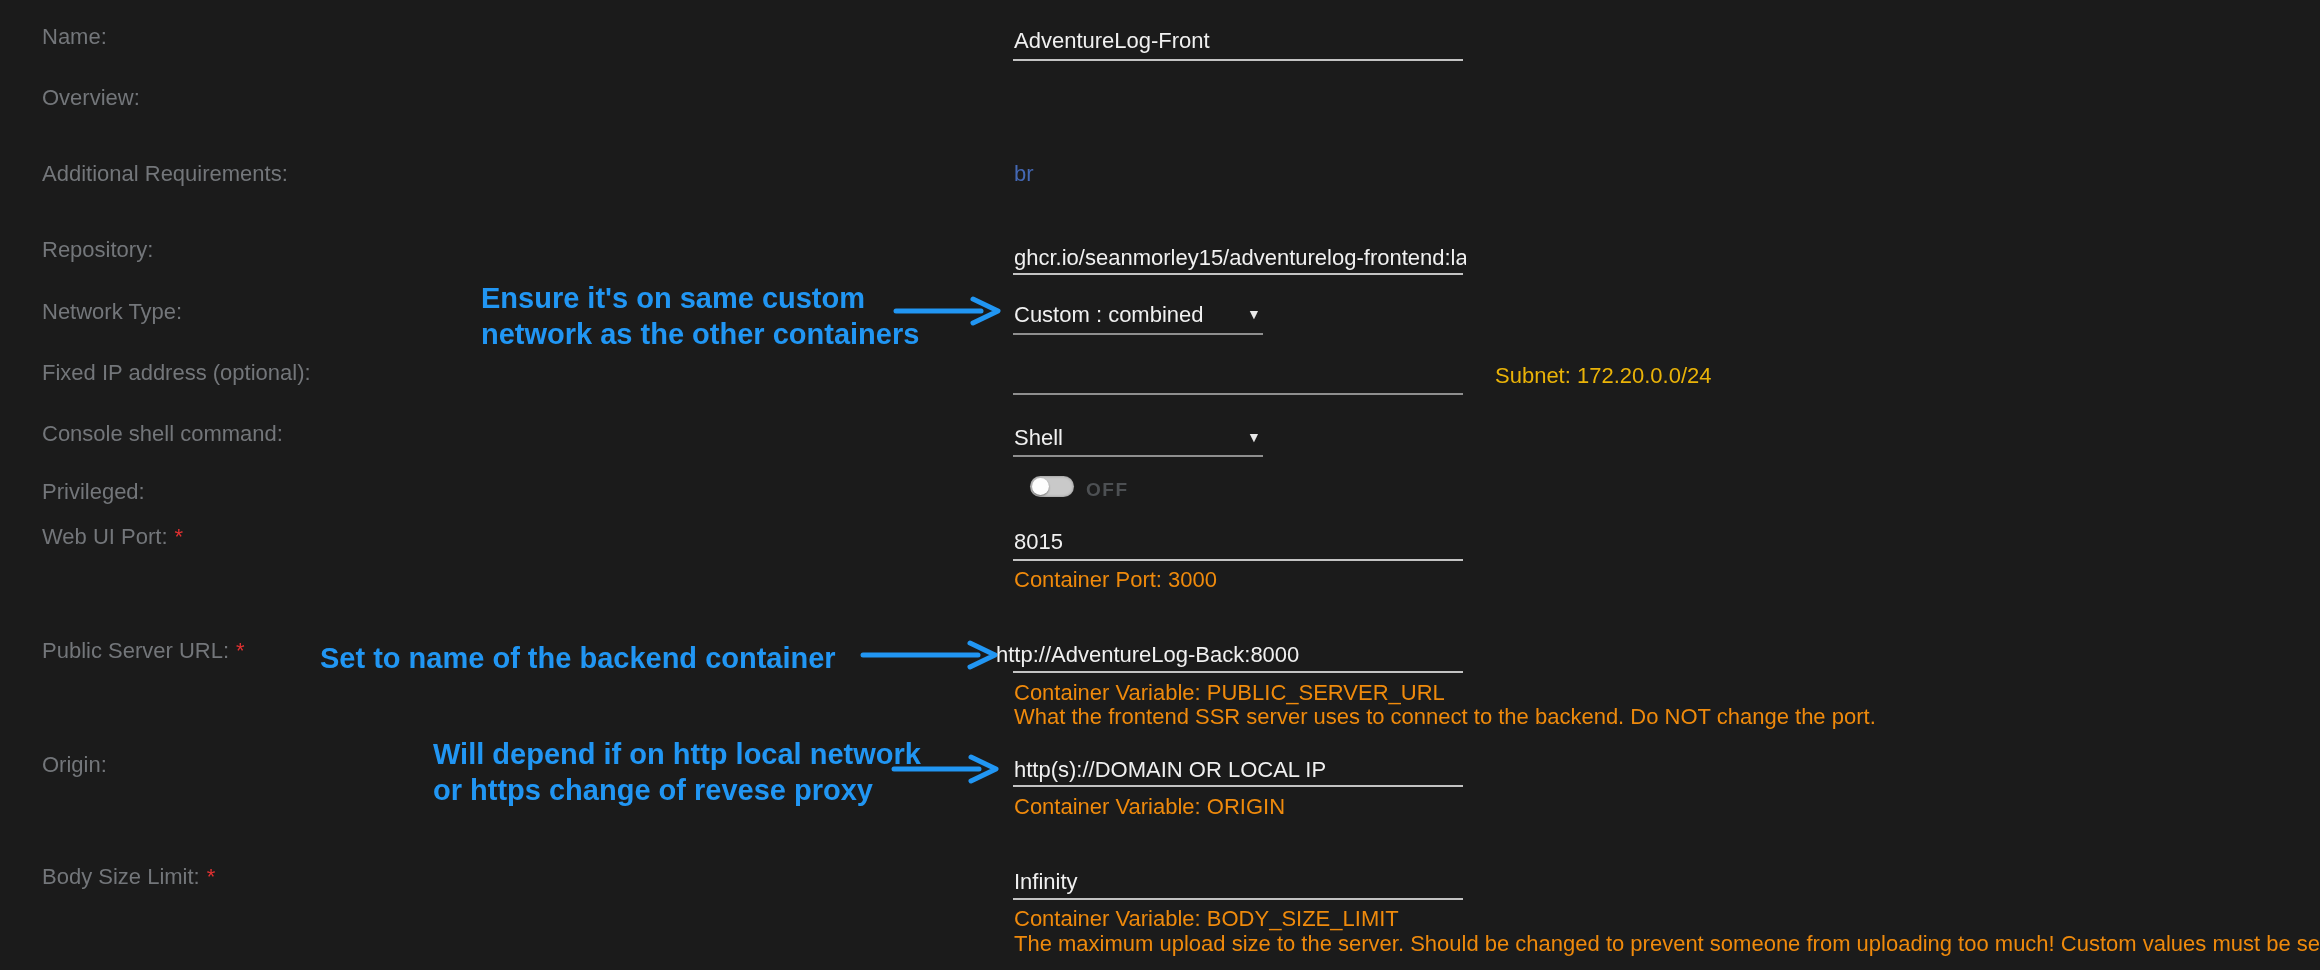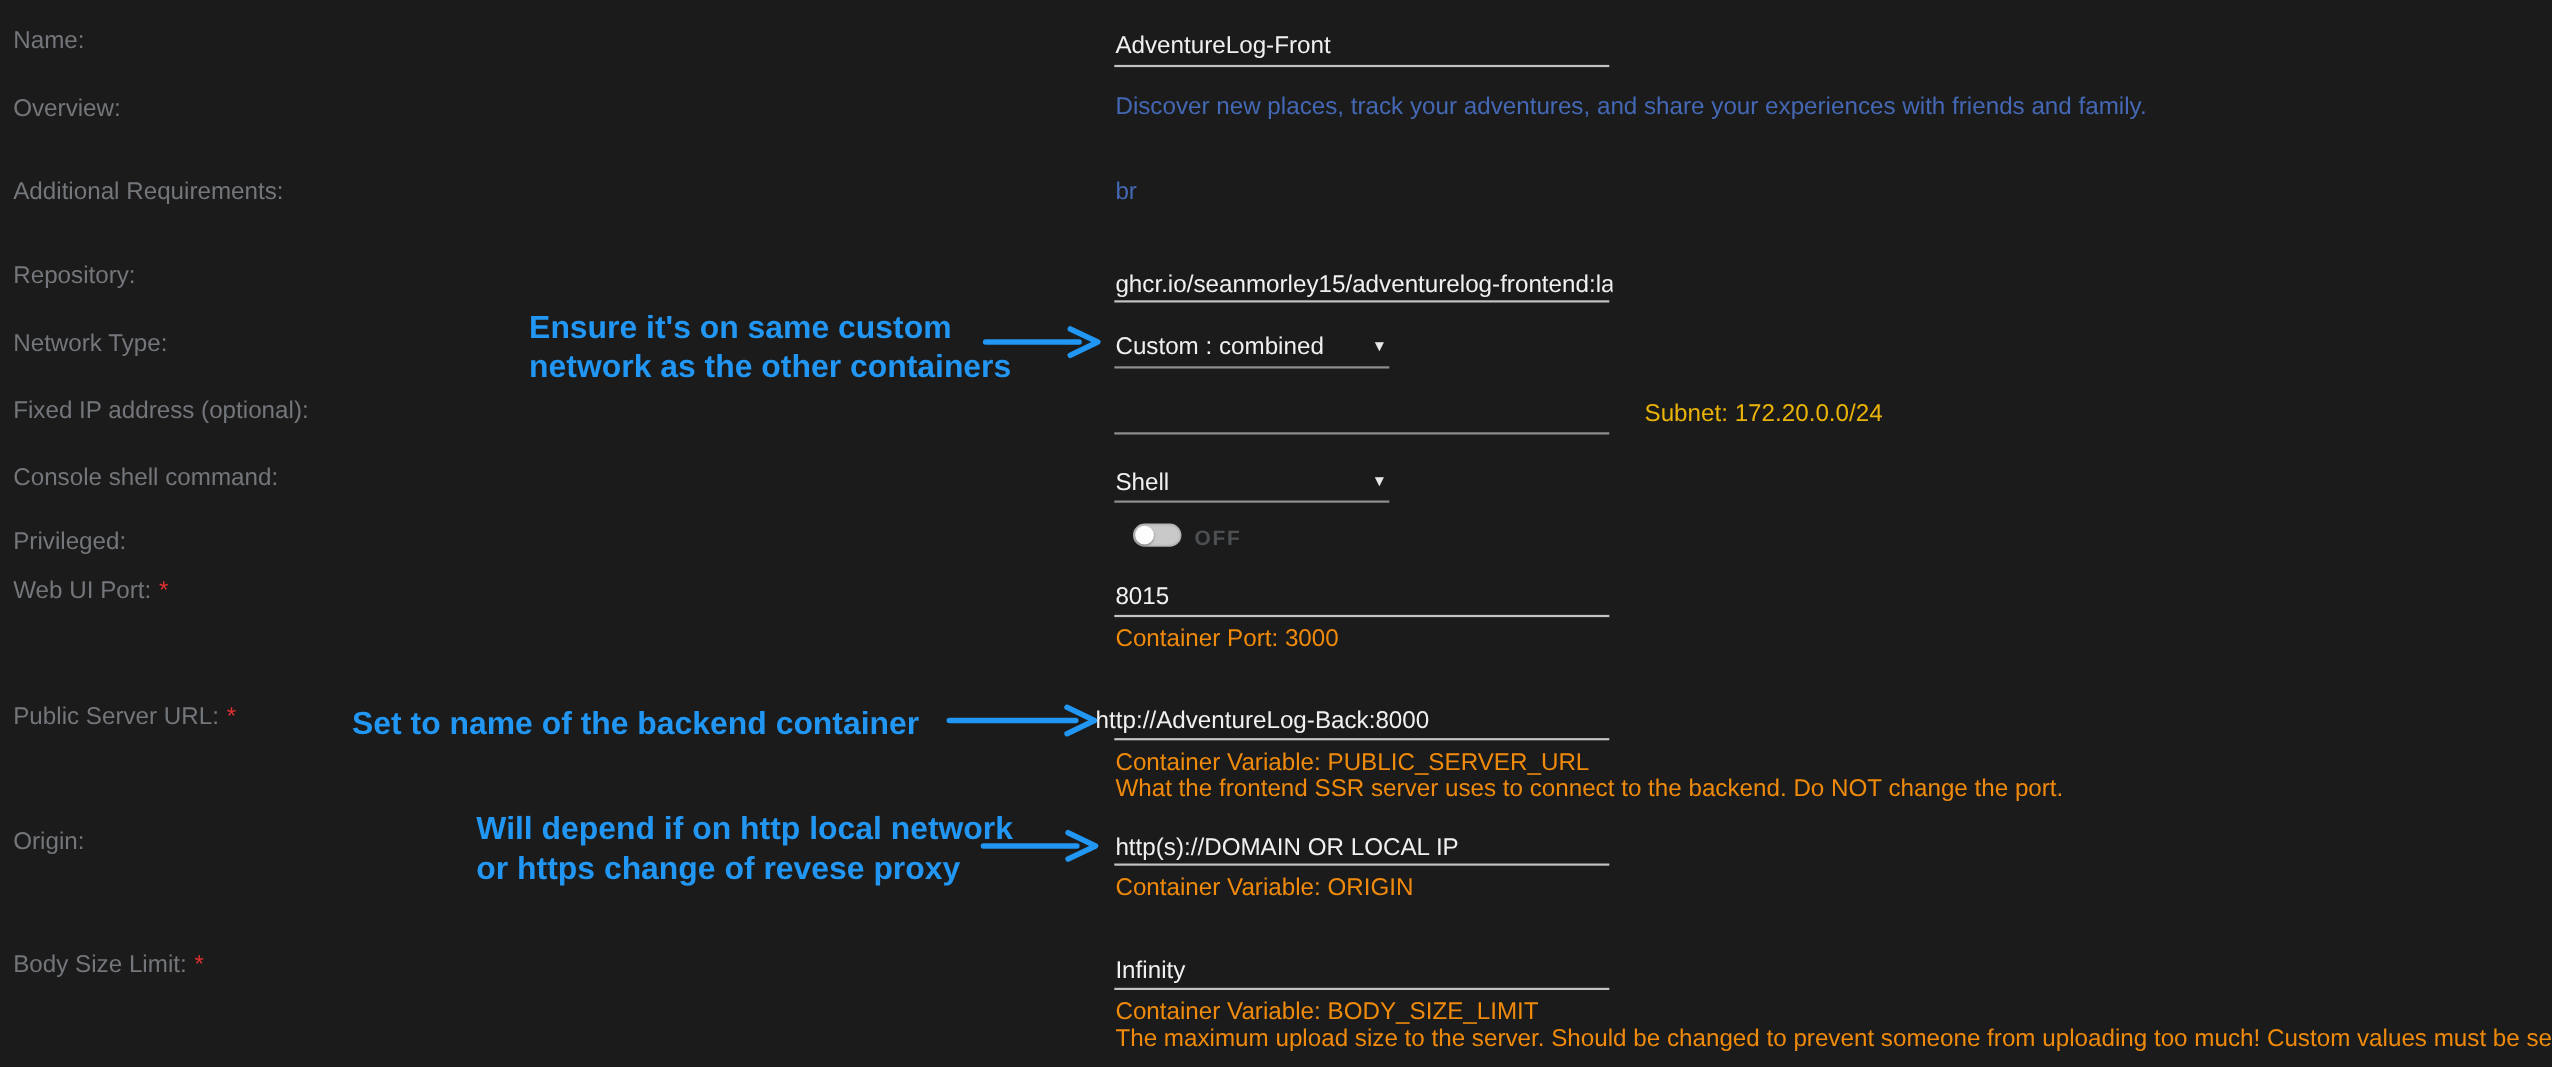--- a/index.html
+++ b/index.html
@@ -3,21 +3,21 @@
 <meta charset="utf-8">
 <style>
   html,body{margin:0;padding:0;background:#111;}
   .page{
     position:relative;width:2320px;height:970px;overflow:hidden;
     background:#1b1b1b;
     font-family:"Liberation Sans",sans-serif;
     -webkit-font-smoothing:antialiased;
   }
   .abs{position:absolute;white-space:nowrap;}
-  .label{color:#73767a;font-size:22px;}
+  .label{color:#73767a;font-size:22px;margin-left:30px;}
   .req{color:#e03131;font-size:22px;margin-left:7px;}
   .value{color:#f0f0f0;font-size:22px;}
   .clip{width:452px;overflow:hidden;text-overflow:clip;}
   .uline{position:absolute;height:2px;background:#c3c3c3;}
   .uline-dim{position:absolute;height:2px;background:#8f8f8f;}
   .bluetext{color:#4468b4;font-size:22px;}
   .note{color:#ef8a0c;font-size:22px;text-align:center;}
   .subnote{color:#eab308;font-size:22px;}
   .anno{color:#2196f3;font-size:29px;font-weight:600;line-height:36px;}
   .anno span{display:block;}
@@ -53,21 +53,20 @@
     <span class="label">Public Server URL:</span><span class="req">*</span>
   </div>
   <div class="abs label" style="left:12px;top:752px">Origin:</div>
   <div class="abs" style="left:12px;top:864px">
     <span class="label">Body Size Limit:</span><span class="req">*</span>
   </div>
 
   <div class="abs value" style="left:1014px;top:28px">AdventureLog-Front</div>
   <div class="uline" style="left:1013px;top:59px;width:450px"></div>
 
-  <div class="abs bluetext" style="left:1014px;top:84px">Discover new places, track your adventures, and share your experiences with friends and family.</div>
 
   <div class="abs bluetext" style="left:1014px;top:161px">br</div>
 
   <div class="abs value clip" style="left:1014px;top:245px">ghcr.io/seanmorley15/adventurelog-frontend:latest</div>
   <div class="uline" style="left:1013px;top:273px;width:450px"></div>
 
   <div class="abs value" style="left:1014px;top:302px">Custom : combined</div>
   <div class="abs dd-icon" style="left:1247px;top:306px">▼</div>
   <div class="uline-dim" style="left:1013px;top:333px;width:250px"></div>
 

